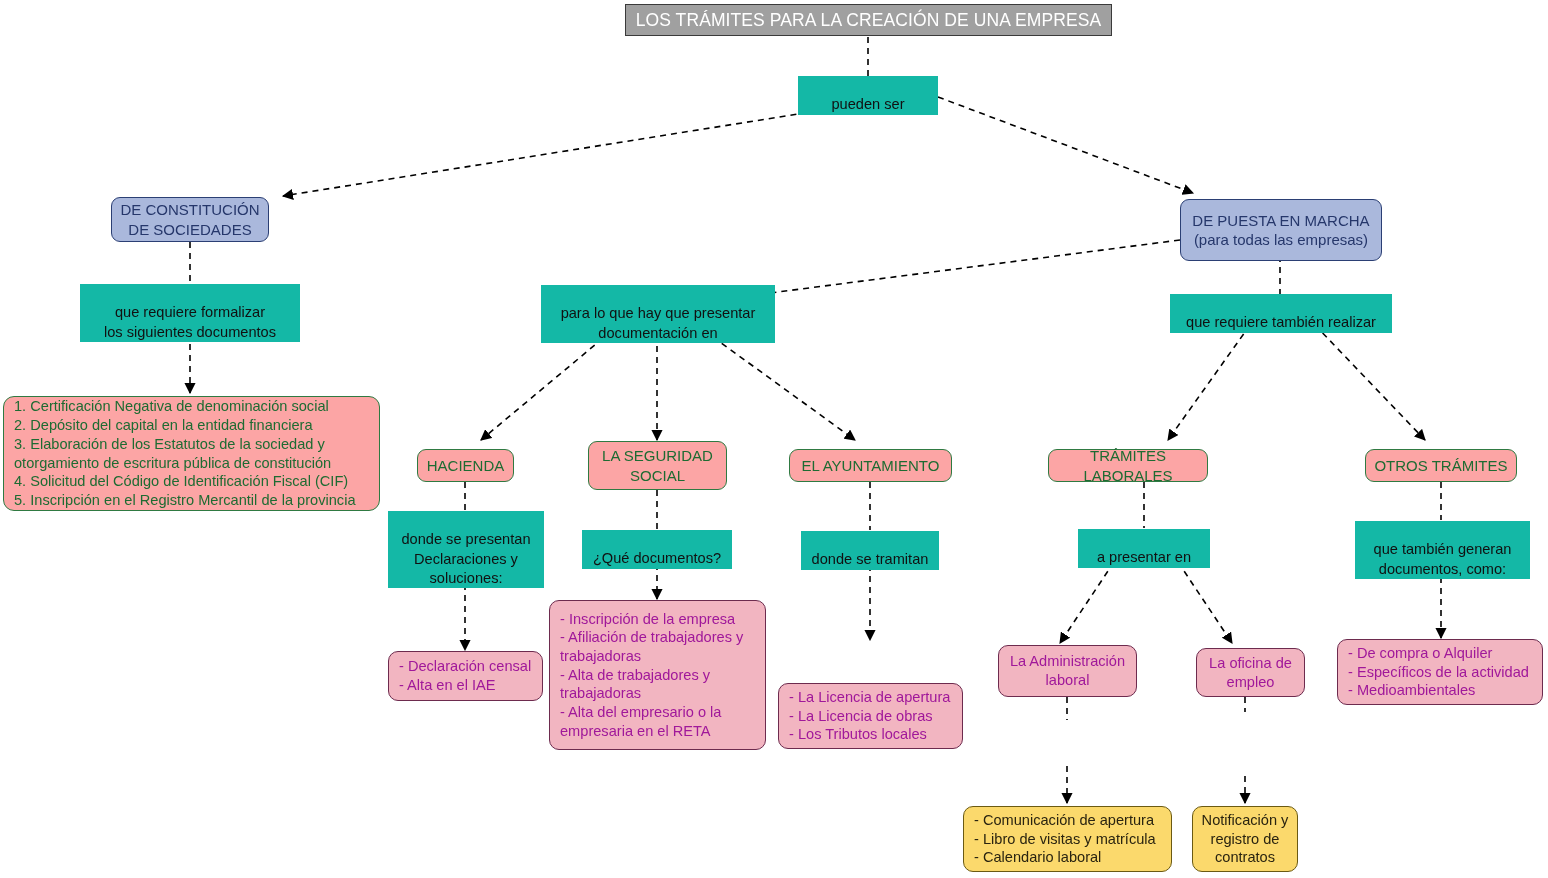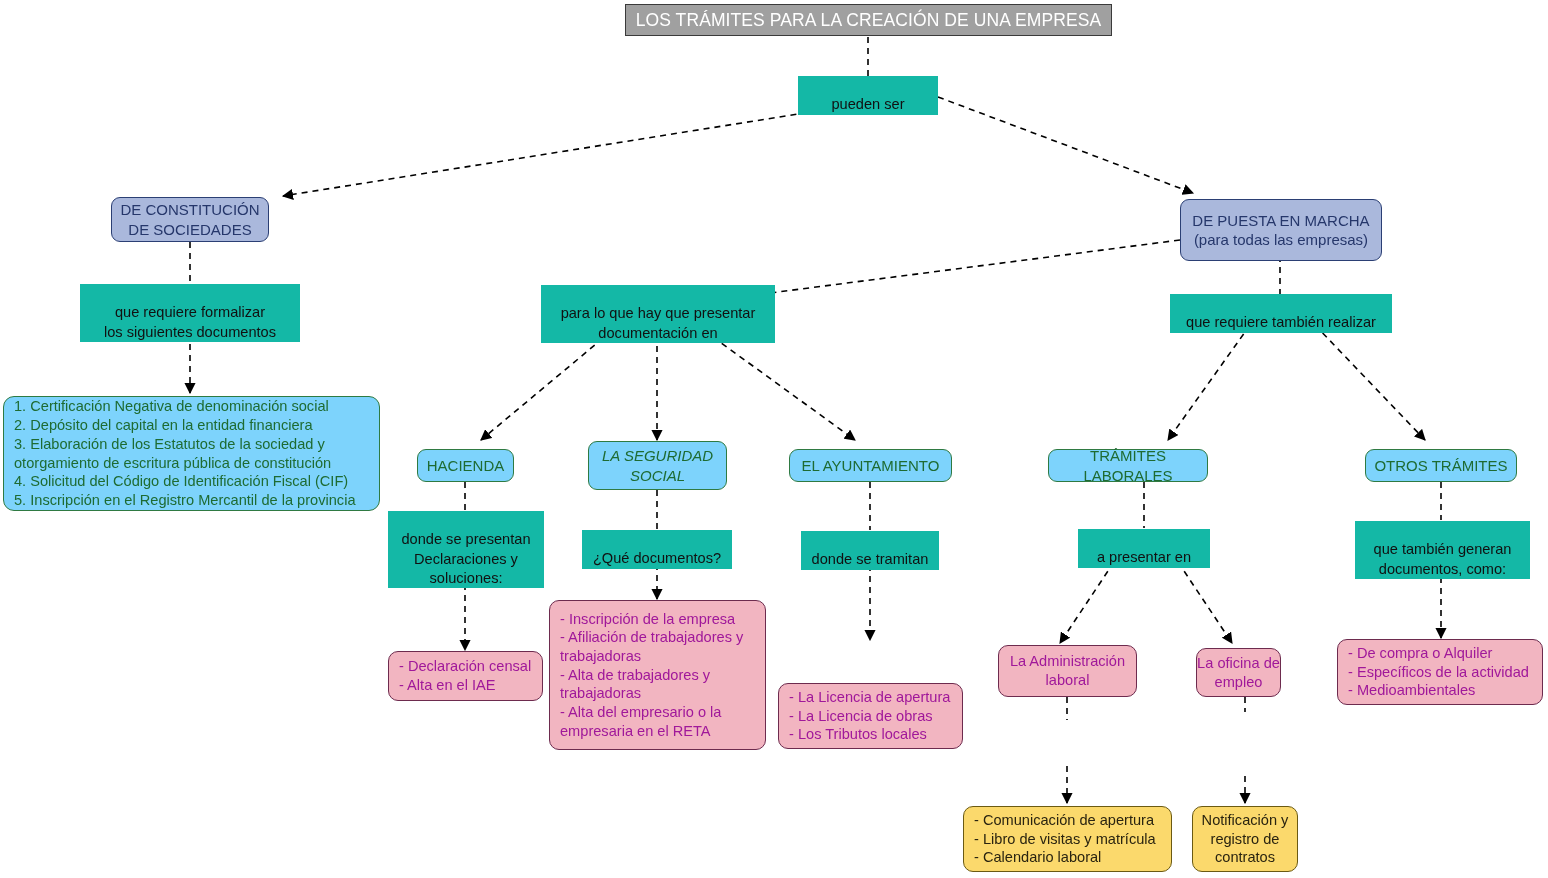--- a/index.html
+++ b/index.html
@@ -51,21 +51,21 @@
   .n-blue {
     background: #aab8dc;
     border: 1.4px solid #2b3f74;
     border-radius: 9px;
     color: #26376b;
     font-size: 15px;
   }
 
   
   .n-green {
-    background: #7dd3fc;
+    background: #fca5a5;
     border: 1.4px solid #2f7a42;
     border-radius: 9px;
     color: #1e6b32;
     font-size: 15px;
   }
   .n-green-list {
     border-radius: 11px;
     font-size: 14.6px;
     text-align: left;
     justify-content: flex-start;
@@ -192,21 +192,21 @@
 3. Elaboración de los Estatutos de la sociedad y
     otorgamiento de escritura pública de constitución
 4. Solicitud del Código de Identificación Fiscal (CIF)
 5. Inscripción en el Registro Mercantil de la provincia</span>
   </div>
 
   <div class="node n-green" style="left:417px; top:449px; width:97px; height:33px;">
     <span class="txt">HACIENDA</span>
   </div>
 
-  <div class="node n-green" style="left:588px; top:441px; width:139px; height:49px;font-style:italic;">
+  <div class="node n-green" style="left:588px; top:441px; width:139px; height:49px;">
     <span class="txt">LA SEGURIDAD
 SOCIAL</span>
   </div>
 
   <div class="node n-green" style="left:789px; top:449px; width:163px; height:33px;">
     <span class="txt">EL AYUNTAMIENTO</span>
   </div>
 
   <div class="node n-green" style="left:1048px; top:449px; width:160px; height:33px;">
     <span class="txt">TRÁMITES LABORALES</span>
@@ -235,21 +235,21 @@
     <span class="txt">- La Licencia de apertura
 - La Licencia de obras
 - Los Tributos locales</span>
   </div>
 
   <div class="node n-pink" style="left:998px; top:645px; width:139px; height:52px;">
     <span class="txt">La Administración
 laboral</span>
   </div>
 
-  <div class="node n-pink" style="left:1196px; top:648px; width:85px; height:49px;">
+  <div class="node n-pink" style="left:1196px; top:648px; width:109px; height:49px;">
     <span class="txt">La oficina de
 empleo</span>
   </div>
 
   <div class="node n-pink n-pink-list" style="left:1337px; top:639px; width:206px; height:66px;">
     <span class="txt">- De compra o Alquiler
 - Específicos de la actividad
 - Medioambientales</span>
   </div>
 

